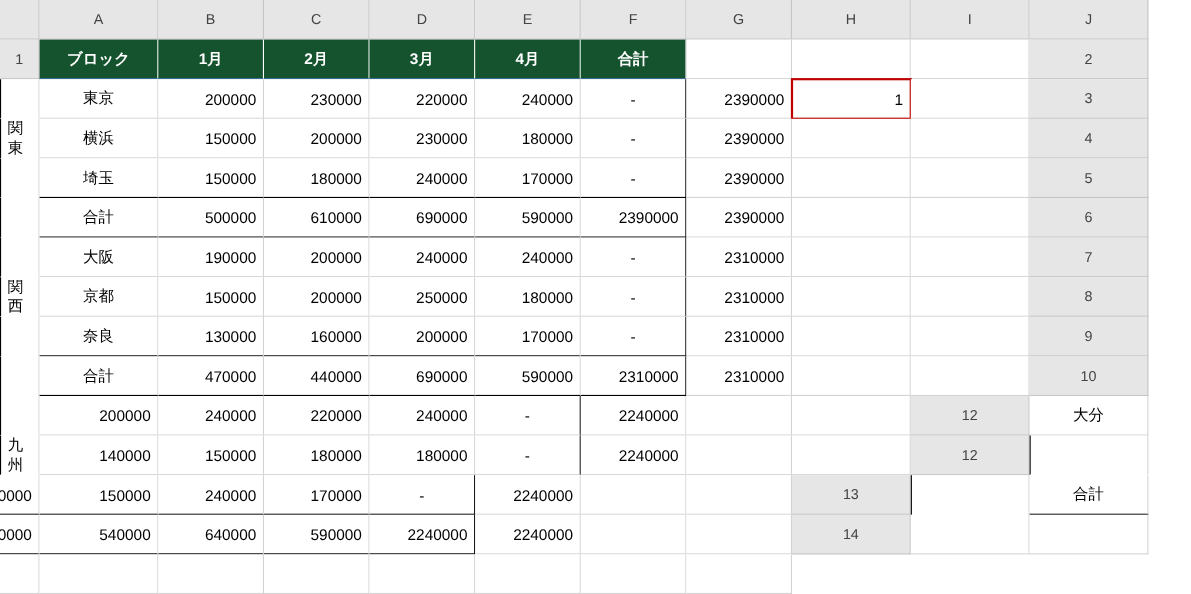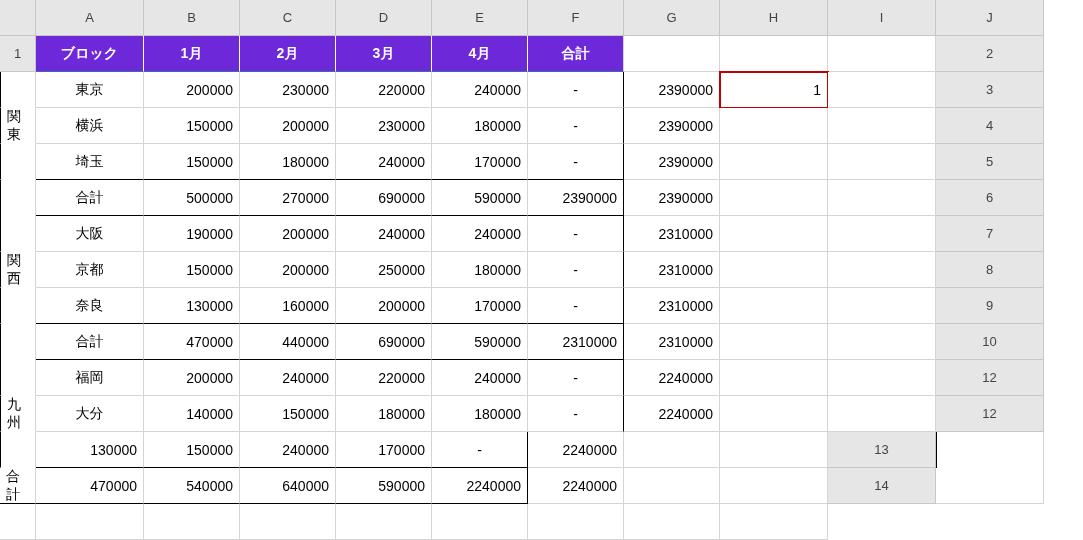--- a/index.html
+++ b/index.html
@@ -38,21 +38,21 @@
     border-right: 1px solid #d4d4d4;
     border-bottom: 1px solid #d4d4d4;
     display: flex;
     align-items: center;
     padding: 0 6px;
     background: #fff;
   }
   .cell.num { justify-content: flex-end; }
   .cell.ctr { justify-content: center; }
   .hdr-cell {
-    background: #6d28d9;
+    background: #14532d;
     color: #fff;
     font-weight: bold;
     justify-content: center;
     border-right: 1px solid #fff;
     border-bottom: 1px solid #3a6fa0;
   }
   .hdr-cell.last { border-right: 1px solid #d4d4d4; }
   .bbot { border-bottom: 1px solid #000; }
   .bleft { border-left: 1px solid #000; }
   .bright { border-right: 1px solid #000; }
@@ -127,21 +127,21 @@
   <div class="cell num bbot">170000</div>
   <div class="cell ctr bright bbot">-</div>
   <div class="cell num">2390000</div>
   <div class="cell"></div>
   <div class="cell"></div>
 
   <div class="row-hdr">5</div>
   <div class="cell block bleft bbot"></div>
   <div class="cell ctr bbot">合計</div>
   <div class="cell num bbot">500000</div>
-  <div class="cell num bbot">270000</div>
+  <div class="cell num bbot">610000</div>
   <div class="cell num bbot">690000</div>
   <div class="cell num bbot">590000</div>
   <div class="cell num bright bbot">2390000</div>
   <div class="cell num">2390000</div>
   <div class="cell"></div>
   <div class="cell"></div>
 
   <div class="row-hdr">6</div>
   <div class="cell block bleft" style="border-bottom:1px solid transparent"></div>
   <div class="cell ctr">大阪</div>
@@ -185,33 +185,32 @@
   <div class="cell num bbot">440000</div>
   <div class="cell num bbot">690000</div>
   <div class="cell num bbot">590000</div>
   <div class="cell num bright bbot">2310000</div>
   <div class="cell num">2310000</div>
   <div class="cell"></div>
   <div class="cell"></div>
 
   <div class="row-hdr">10</div>
   <div class="cell block bleft" style="border-bottom:1px solid transparent"></div>
-  <div class="cell ctr">福岡</div>
   <div class="cell num">200000</div>
   <div class="cell num">240000</div>
   <div class="cell num">220000</div>
   <div class="cell num">240000</div>
   <div class="cell ctr bright">-</div>
   <div class="cell num">2240000</div>
   <div class="cell"></div>
   <div class="cell"></div>
 
   <div class="row-hdr">12</div>
+  <div class="cell ctr">大分</div>
   <div class="cell block bleft" style="border-bottom:1px solid transparent">九州</div>
-  <div class="cell ctr">大分</div>
   <div class="cell num">140000</div>
   <div class="cell num">150000</div>
   <div class="cell num">180000</div>
   <div class="cell num">180000</div>
   <div class="cell ctr bright">-</div>
   <div class="cell num">2240000</div>
   <div class="cell"></div>
   <div class="cell"></div>
 
   <div class="row-hdr">12</div>

